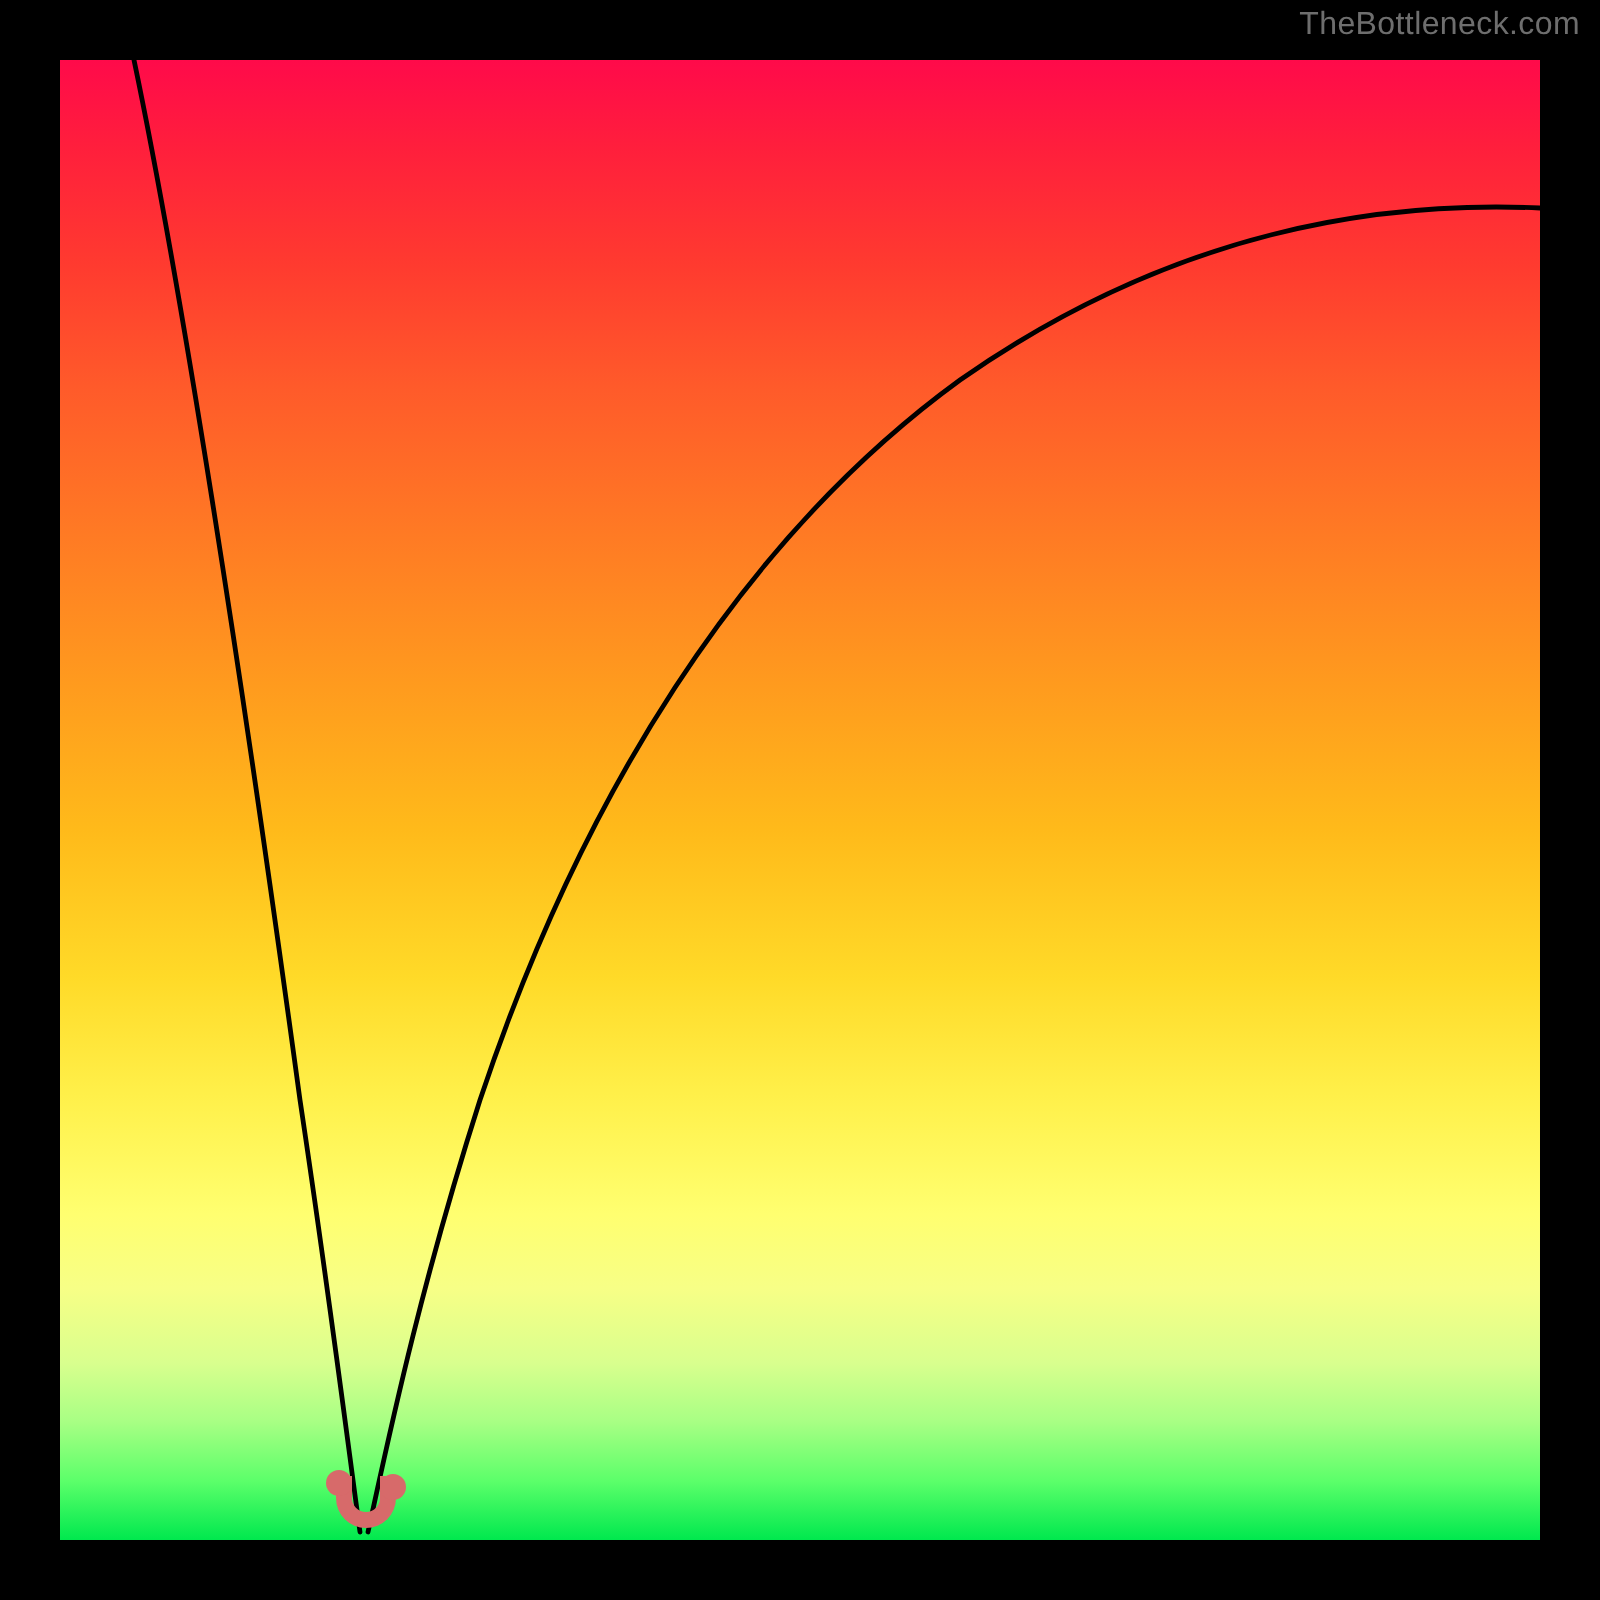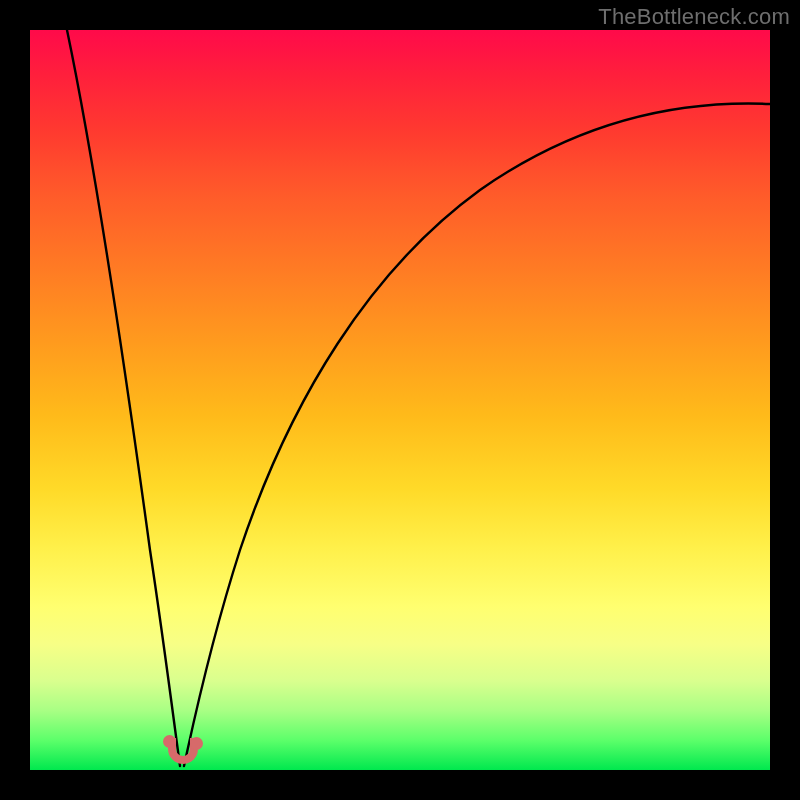--- a/index.html
+++ b/index.html
@@ -13,21 +13,21 @@
   .frame {
     position: relative;
     width: 800px;
     height: 800px;
     background: #000;
   }
   .attribution {
     position: absolute;
     top: 4px;
     right: 10px;
-    font-size: 22px;
+    font-size: 16px;
     font-weight: 500;
     color: #6e6e6e;
     z-index: 10;
     letter-spacing: 0.2px;
   }
   .plot-area {
     position: absolute;
     left: 30px;
     top: 30px;
     width: 740px;

